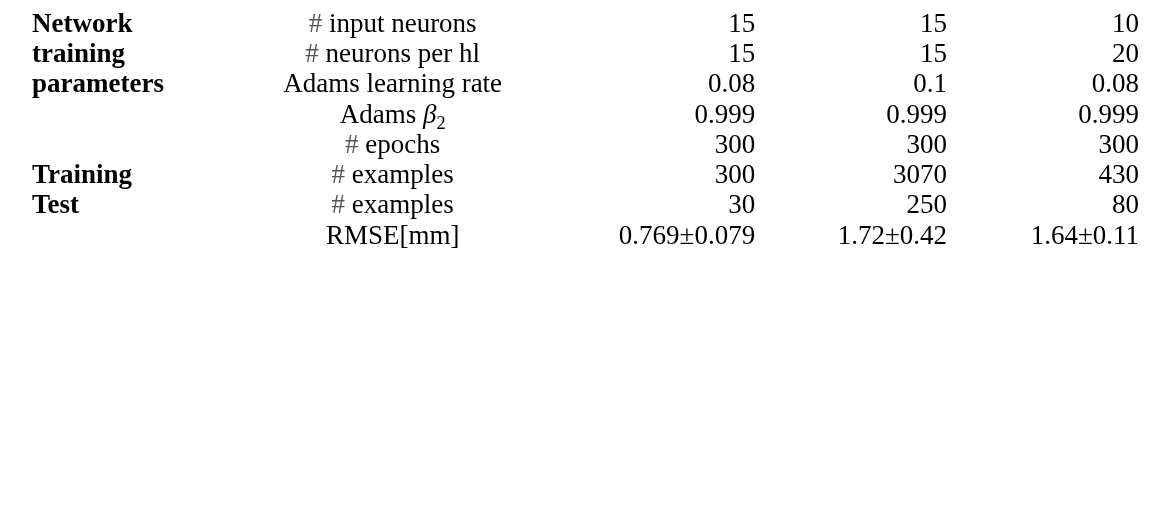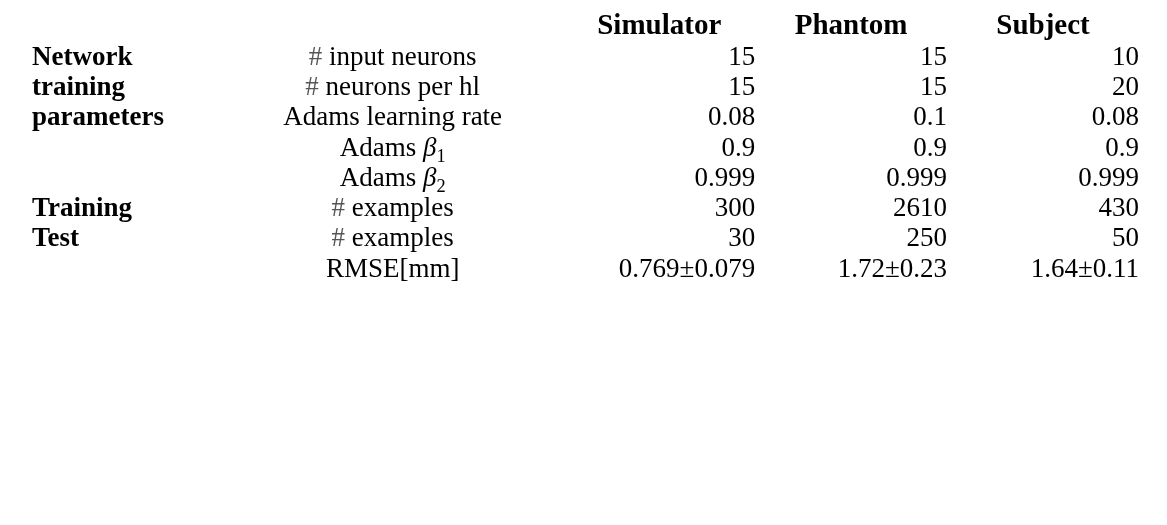--- a/index.html
+++ b/index.html
@@ -88,27 +88,20 @@
 <div class="table-wrap">
   <table class="main">
     <colgroup>
       <col class="col-grp">
         <col class="col-lbl">
         <col class="col-v">
         <col class="col-v">
         <col class="col-v">
     </colgroup>
     <tbody>
-      <tr class="rule-top hdr-row">
-        <td></td>
-        <td></td>
-        <td>Simulator</td>
-        <td>Phantom</td>
-        <td>Subject</td>
-      </tr>
 
       <tr class="rule-mid body-row">
         <td class="grp">Network</td>
         <td class="lbl"><span class="hash">#</span> input neurons</td>
         <td class="val">15</td>
         <td class="val">15</td>
         <td class="val">10</td>
       </tr>
 
 
@@ -121,56 +114,56 @@
       </tr>
 
       <tr class="body-row">
         <td class="grp">parameters</td>
         <td class="lbl">Adams learning rate</td>
         <td class="val">0.08</td>
         <td class="val">0.1</td>
         <td class="val">0.08</td>
       </tr>
 
-      <tr class="body-row">
-        <td class="grp"></td>
-        <td class="lbl">Adams <span class="it">β</span><sub>1</sub></td>
-        <td class="val">0.9</td>
-        <td class="val">0.9</td>
-        <td class="val">0.9</td>
-      </tr>
 
       <tr class="body-row">
         <td class="grp"></td>
         <td class="lbl">Adams <span class="it">β</span><sub>2</sub></td>
         <td class="val">0.999</td>
         <td class="val">0.999</td>
         <td class="val">0.999</td>
       </tr>
 
+      <tr class="body-row">
+        <td class="grp"></td>
+        <td class="lbl"><span class="hash">#</span> epochs</td>
+        <td class="val">300</td>
+        <td class="val">300</td>
+        <td class="val">300</td>
+      </tr>
 
       <tr class="body-row">
         <td class="grp">Training</td>
         <td class="lbl"><span class="hash">#</span> examples</td>
         <td class="val">300</td>
-        <td class="val">2610</td>
+        <td class="val">3070</td>
         <td class="val">430</td>
       </tr>
 
 
       <tr class="body-row">
         <td class="grp">Test</td>
         <td class="lbl"><span class="hash">#</span> examples</td>
         <td class="val">30</td>
         <td class="val">250</td>
-        <td class="val">50</td>
+        <td class="val">80</td>
       </tr>
 
       <tr class="body-row rule-bottom">
         <td class="grp"></td>
         <td class="lbl">RMSE[mm]</td>
         <td class="val">0.769±0.079</td>
-        <td class="val">1.72±0.23</td>
+        <td class="val">1.72±0.42</td>
         <td class="val">1.64±0.11</td>
       </tr>
     </tbody>
   </table>
 </div>
 
 </body></html>

